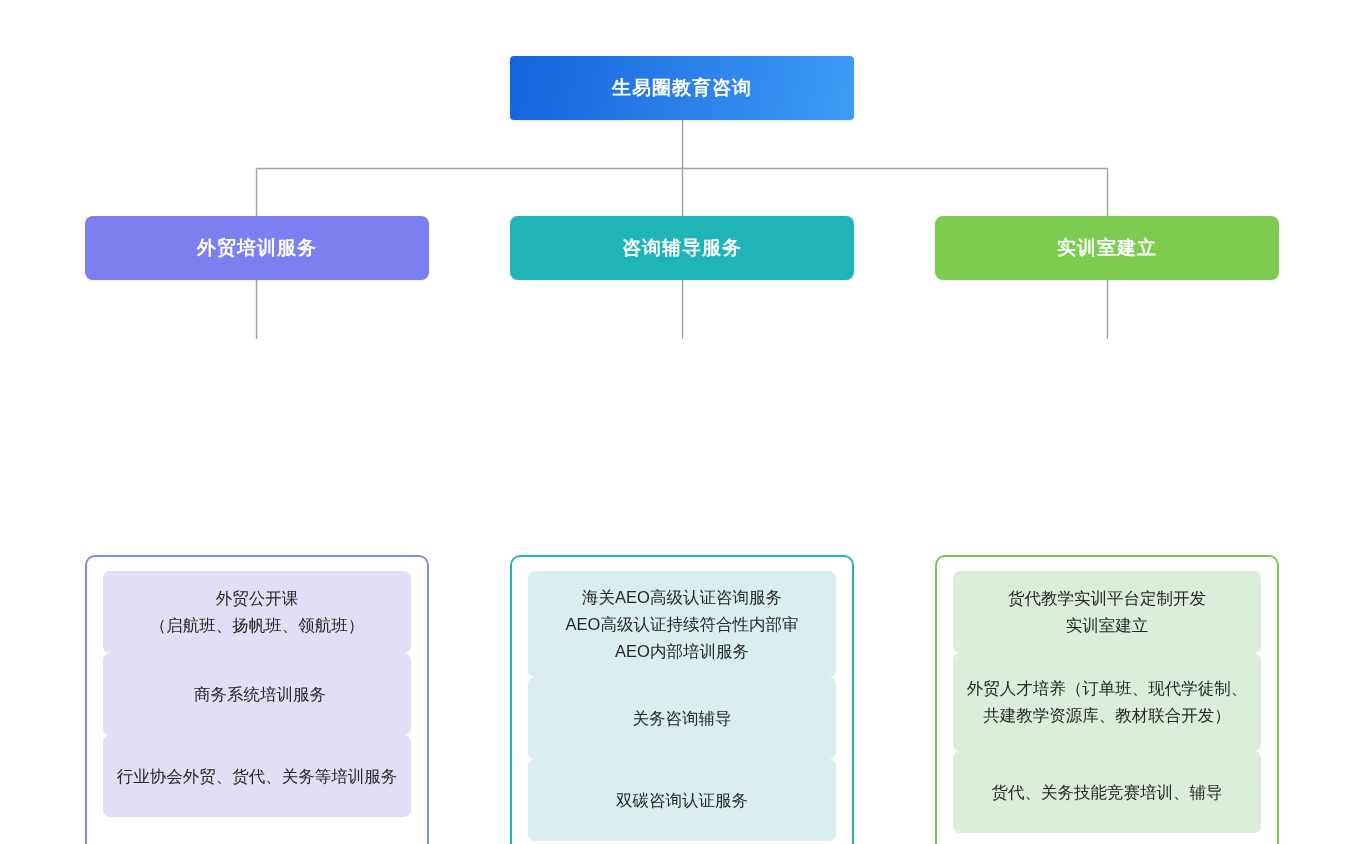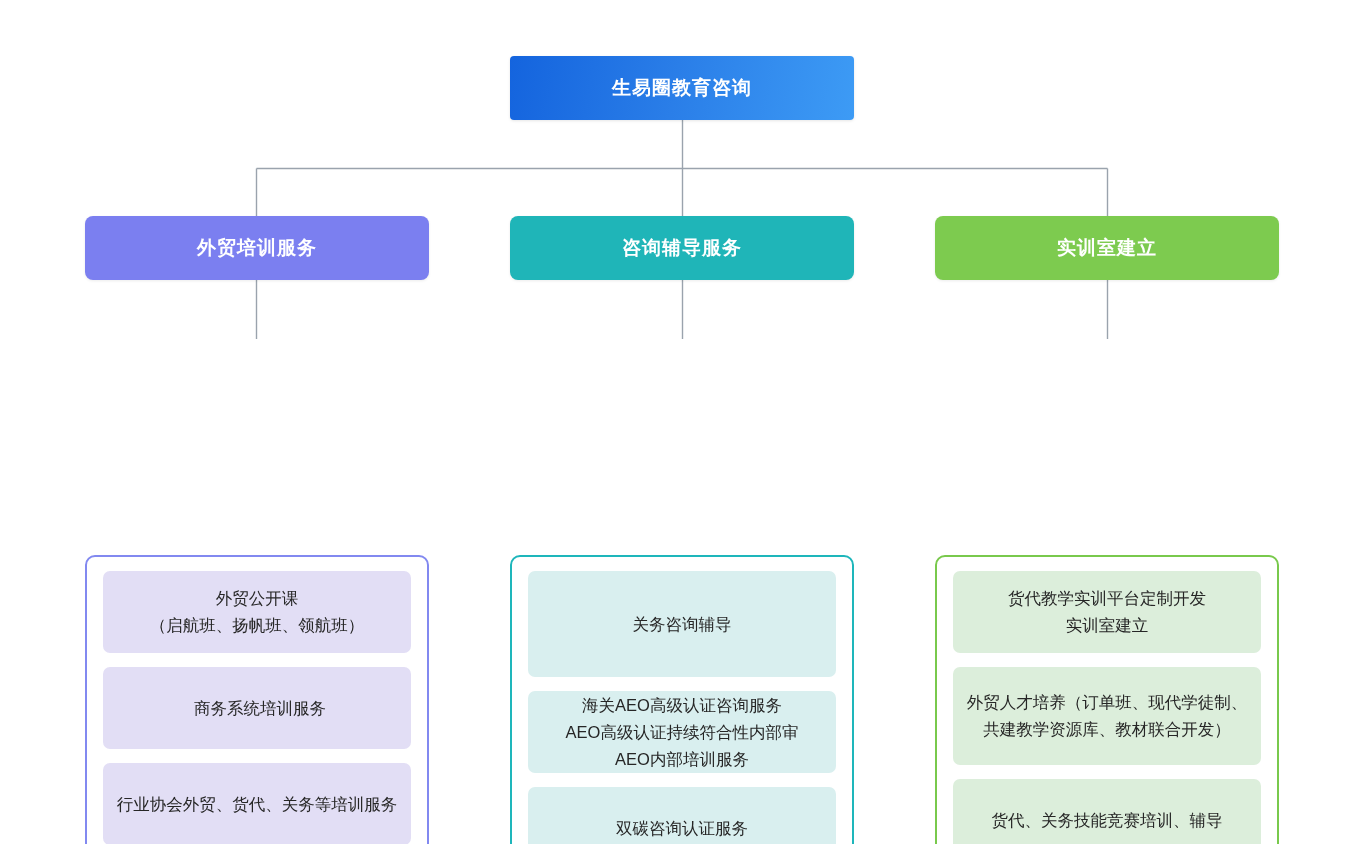--- a/index.html
+++ b/index.html
@@ -103,21 +103,20 @@
     box-sizing: border-box;
     border-radius: 7px;
     display: flex;
     align-items: center;
     justify-content: center;
     text-align: center;
     color: #262626;
     font-size: 16.5px;
     line-height: 27px;
     padding: 8px 10px;
-    margin-bottom: 14px;
   }
   .item:last-child { margin-bottom: 0; }
 
   .item-purple { background: #E2DEF5; }
   .item-teal   { background: #D9EFEF; }
   .item-green  { background: #DCEEDB; }
 
   
   .col-1 .item:nth-child(1) { height: 82px; }
   .col-1 .item:nth-child(2) { height: 82px; padding-left: 16px; }
@@ -178,26 +177,26 @@
 
     </div>
   </div>
 
   <div class="column col-2">
     <div class="branch-header hdr-teal">
       <span class="node-title">咨询辅导服务</span>
     </div>
     <div class="items-box box-teal">
       <div class="item item-teal">
-        <span class="item-text">关务咨询辅导</span>
-      </div>
-      <div class="item item-teal">
         <span class="item-text">海关AEO高级认证咨询服务
 AEO高级认证持续符合性内部审
 AEO内部培训服务</span>
+      </div>
+      <div class="item item-teal">
+        <span class="item-text">关务咨询辅导</span>
       </div>
       <div class="item item-teal">
         <span class="item-text">双碳咨询认证服务</span>
       </div>
 
     </div>
   </div>
 
   <div class="column col-3">
     <div class="branch-header hdr-green">

